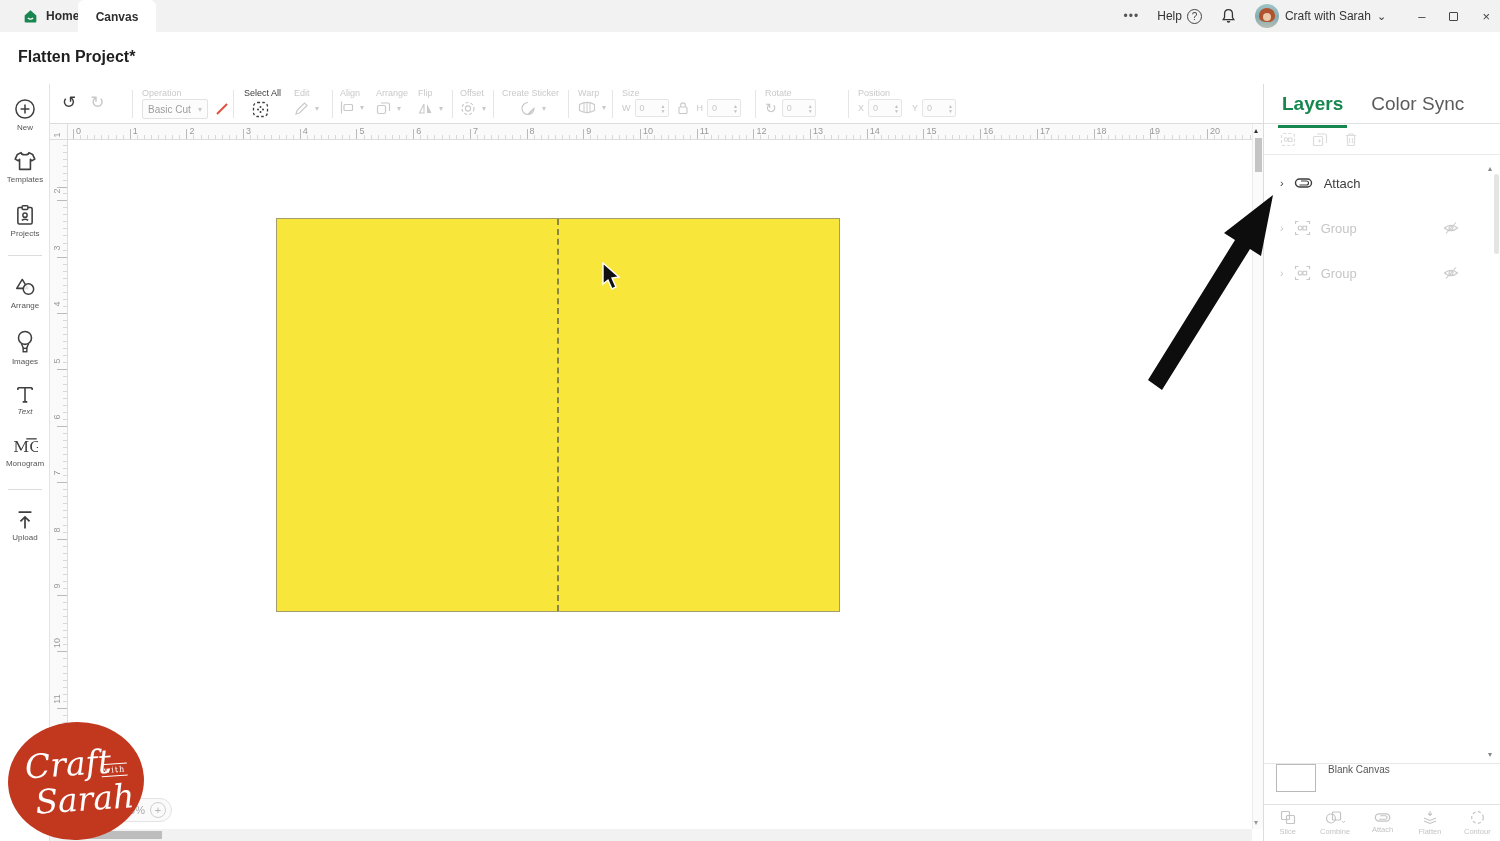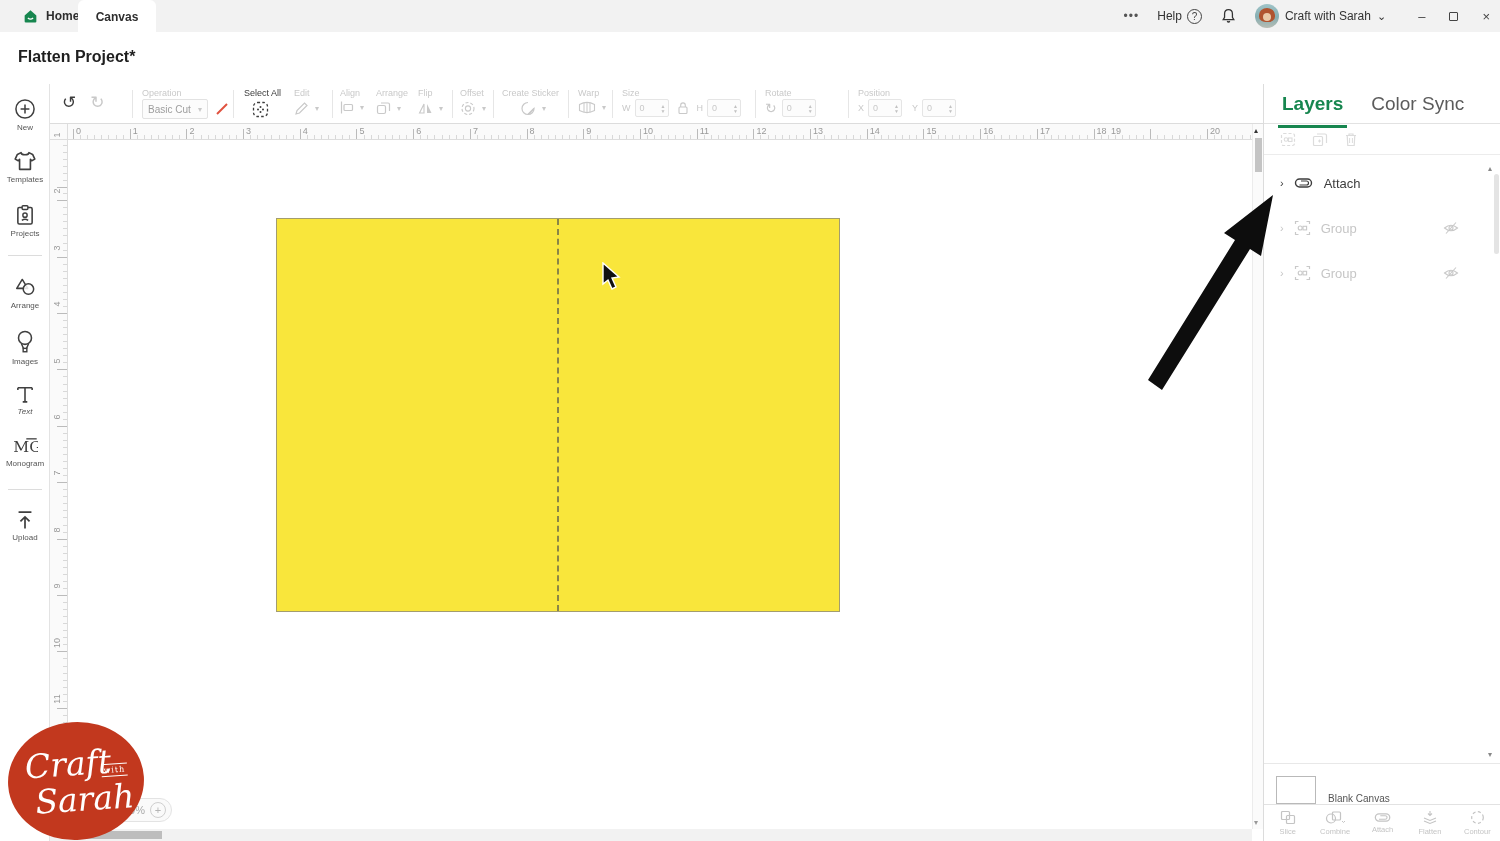--- a/index.html
+++ b/index.html
@@ -88,21 +88,21 @@
   .ptab.active::after { content:""; position:absolute; left:-4px; right:-4px; bottom:-13px; height:3px; background:var(--green,#17864F); }
   .ptab.idle { color:#5b5b5b; }
   .panel-tools { position:absolute; left:0; top:40px; width:237px; height:31px; border-bottom:1px solid #ececec; display:flex; align-items:center; gap:16px; padding-left:16px; color:#dcdcdc; }
   .list-caret { position:absolute; right:8px; font-size:8px; color:#888; }
   .layer-row { position:absolute; left:0; width:237px; height:44px; display:flex; align-items:center; gap:10px; padding-left:16px; cursor:pointer; }
   .layer-row .rowchev { font-size:11px; }
   .layer-label-dark { font-size:13px; color:#3d3d3d; }
   .layer-label-mut { font-size:13px; color:#c6c6c6; }
   .eye-off { position:absolute; right:42px; color:#c9c9c9; }
   .pscroll-thumb { position:absolute; right:1px; top:90px; width:5px; height:80px; background:#e4e4e4; border-radius:3px; }
-  .blank-row { position:absolute; left:0; bottom:37px; width:237px; height:41px; border-top:1px solid #e8e8e8; display:flex; align-items:flex-end; gap:12px; padding-left:12px; background:#fff; }
+  .blank-row { position:absolute; left:0; bottom:37px; width:237px; height:41px; border-top:1px solid #e8e8e8; display:flex; align-items:flex-start; gap:12px; padding-left:12px; background:#fff; }
   .blank-swatch { width:40px; height:28px; background:#fff; border:1px solid #b9b9b9; }
   .blank-label { font-size:10px; color:#555; }
   .action-bar { position:absolute; left:0; bottom:0; width:237px; height:37px; border-top:1px solid #e2e2e2; display:flex; background:#fff; }
   .action { flex:1; display:flex; flex-direction:column; align-items:center; justify-content:center; gap:2px; color:#c4c4c4; cursor:pointer; }
   .action span { font-size:7.5px; color:#c4c4c4; }
 
   
   .annot-arrow { position:absolute; left:1140px; top:180px; z-index:50; pointer-events:none; }
   .cursor { position:absolute; left:602px; top:262px; z-index:60; pointer-events:none; }
   .logo { position:absolute; left:8px; top:722px; width:136px; height:118px; background:var(--logo_red,#C4371D); border-radius:50%; z-index:40; transform:rotate(-4deg); color:#fff; font-family:"DejaVu Serif",serif; font-style:italic; }
@@ -412,21 +412,21 @@
       <span class="rnum" style="left: 518.3px;">9</span>
       <span class="rnum" style="left: 575px;">10</span>
       <span class="rnum" style="left: 631.7px;">11</span>
       <span class="rnum" style="left: 688.4px;">12</span>
       <span class="rnum" style="left: 745.1px;">13</span>
       <span class="rnum" style="left: 801.8px;">14</span>
       <span class="rnum" style="left: 858.5px;">15</span>
       <span class="rnum" style="left: 915.2px;">16</span>
       <span class="rnum" style="left: 971.9px;">17</span>
       <span class="rnum" style="left: 1028.6px;">18</span>
-      <span class="rnum" style="left: 1043px; text-align: right;">19</span>
+      <span class="rnum" style="left: 1082px; text-align: right;">19</span>
       <span class="rnum" style="left: 1142px;">20</span>
     </div>
   <div class="left-ruler">
       <span class="rnum v" style="top: -10px;">1</span>
       <span class="rnum v" style="top: 46.4px;">2</span>
       <span class="rnum v" style="top: 102.8px;">3</span>
       <span class="rnum v" style="top: 159.2px;">4</span>
       <span class="rnum v" style="top: 215.6px;">5</span>
       <span class="rnum v" style="top: 272px;">6</span>
       <span class="rnum v" style="top: 328.4px;">7</span>

